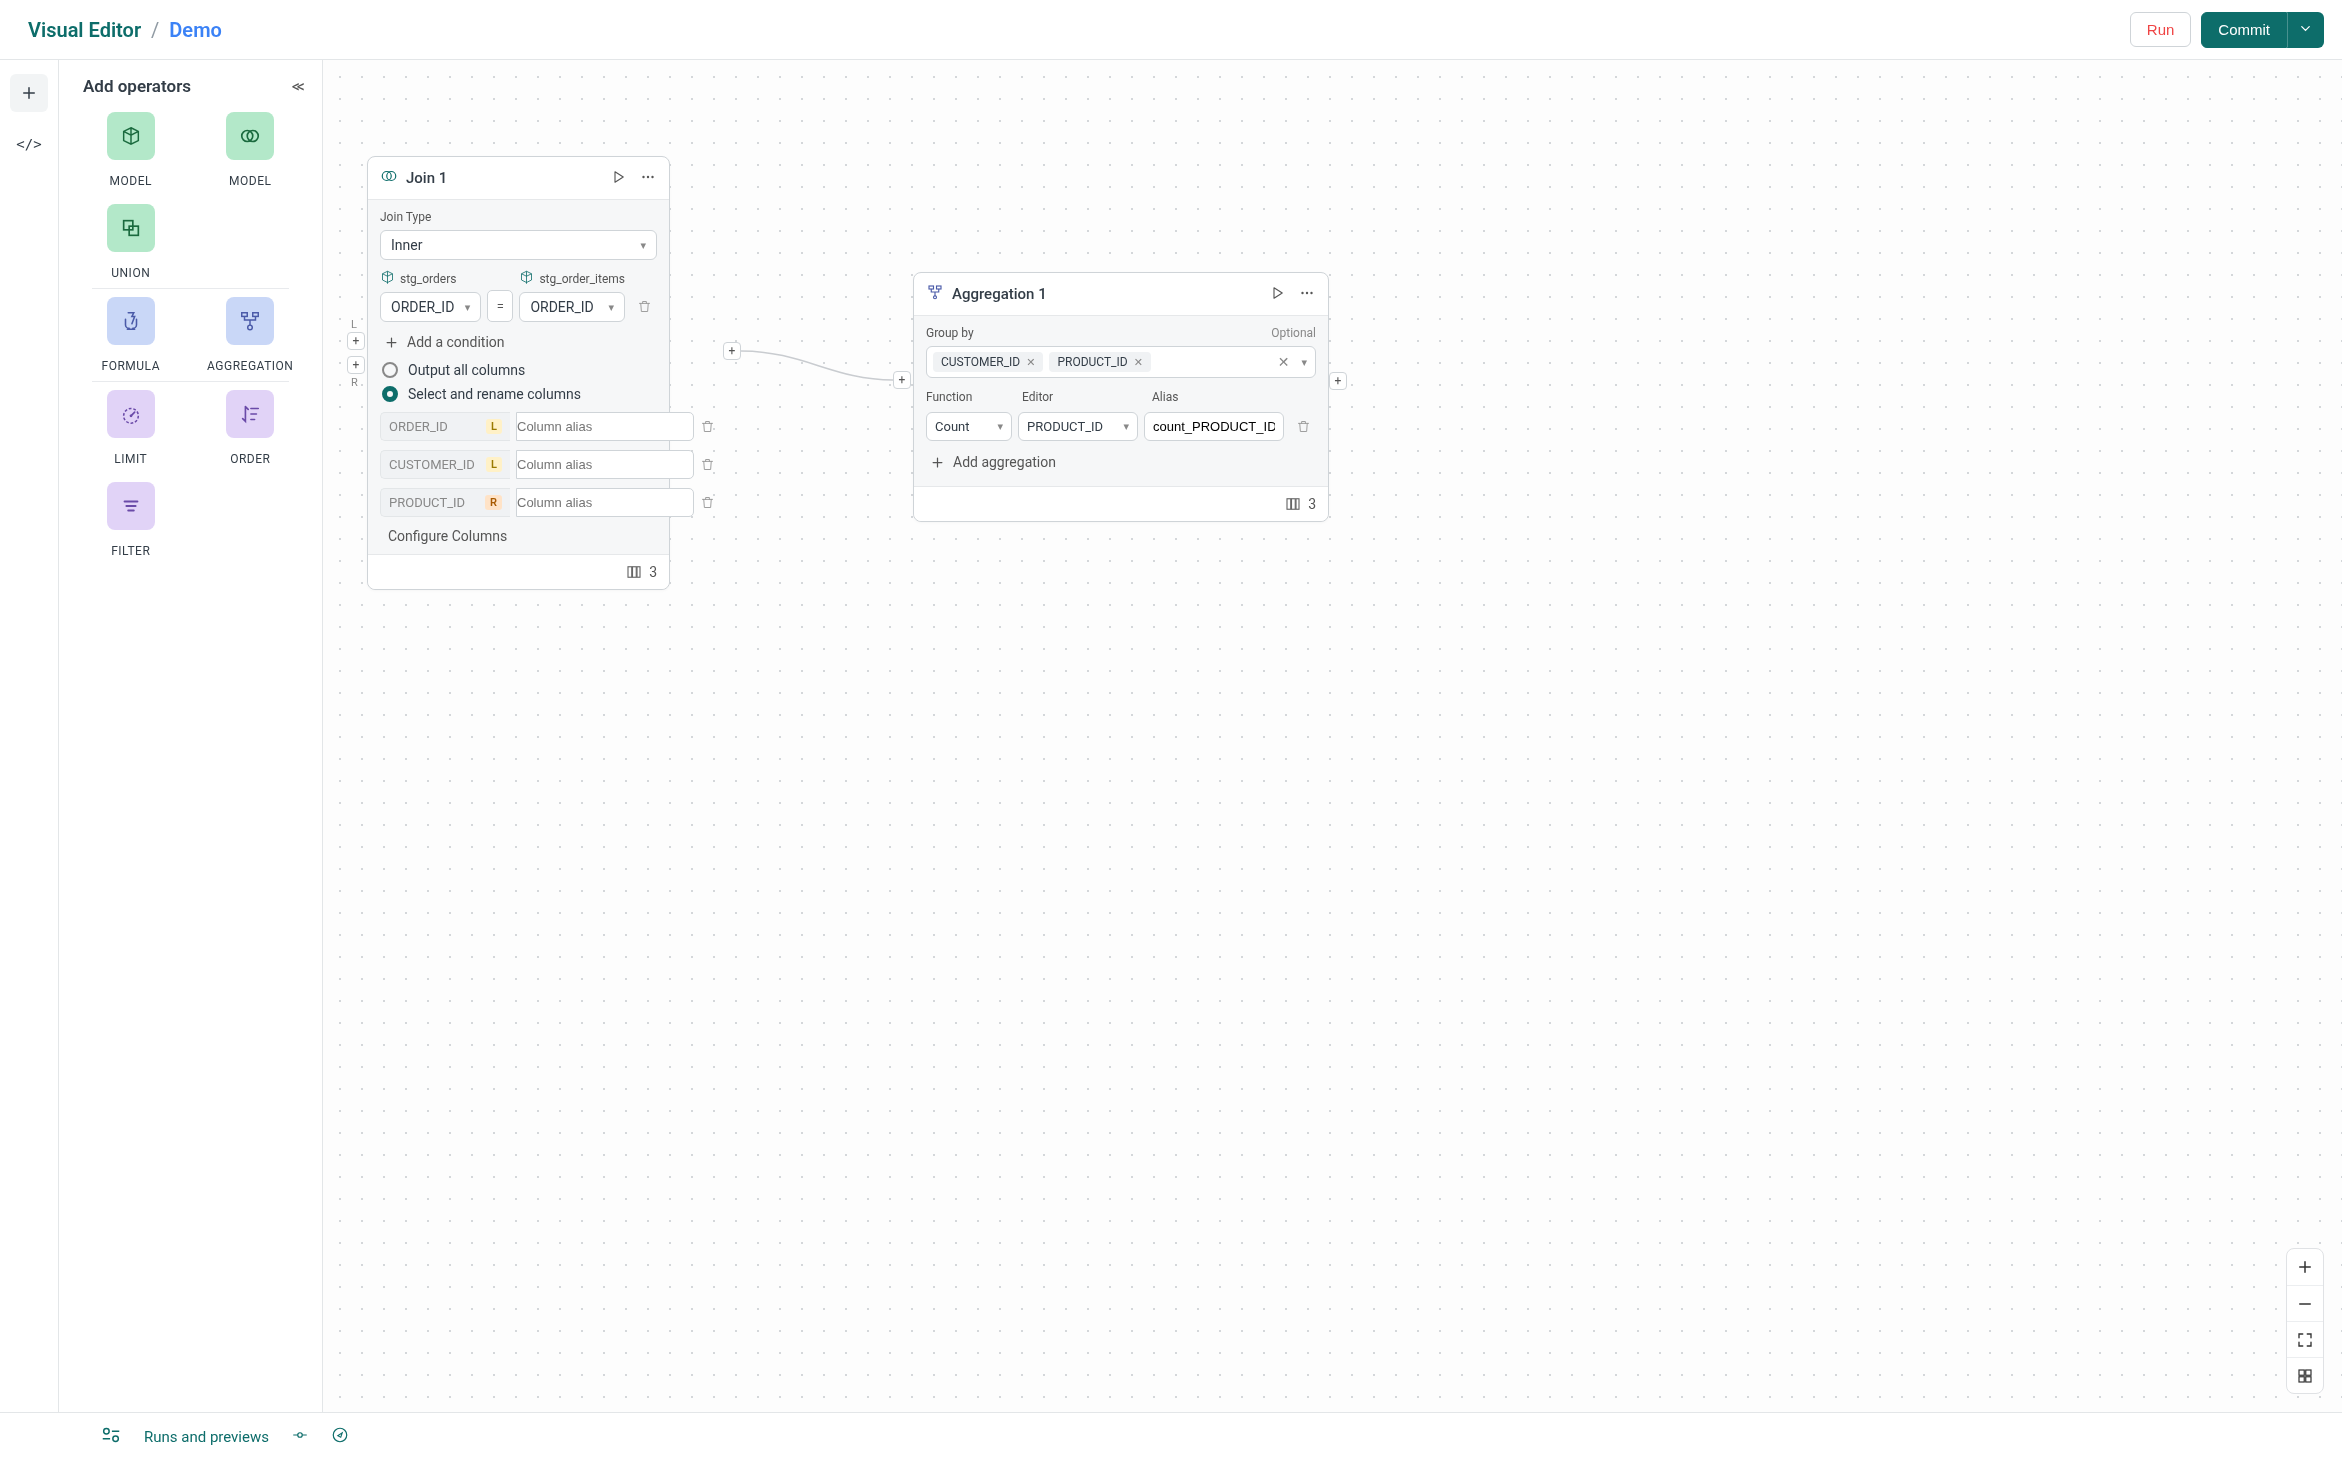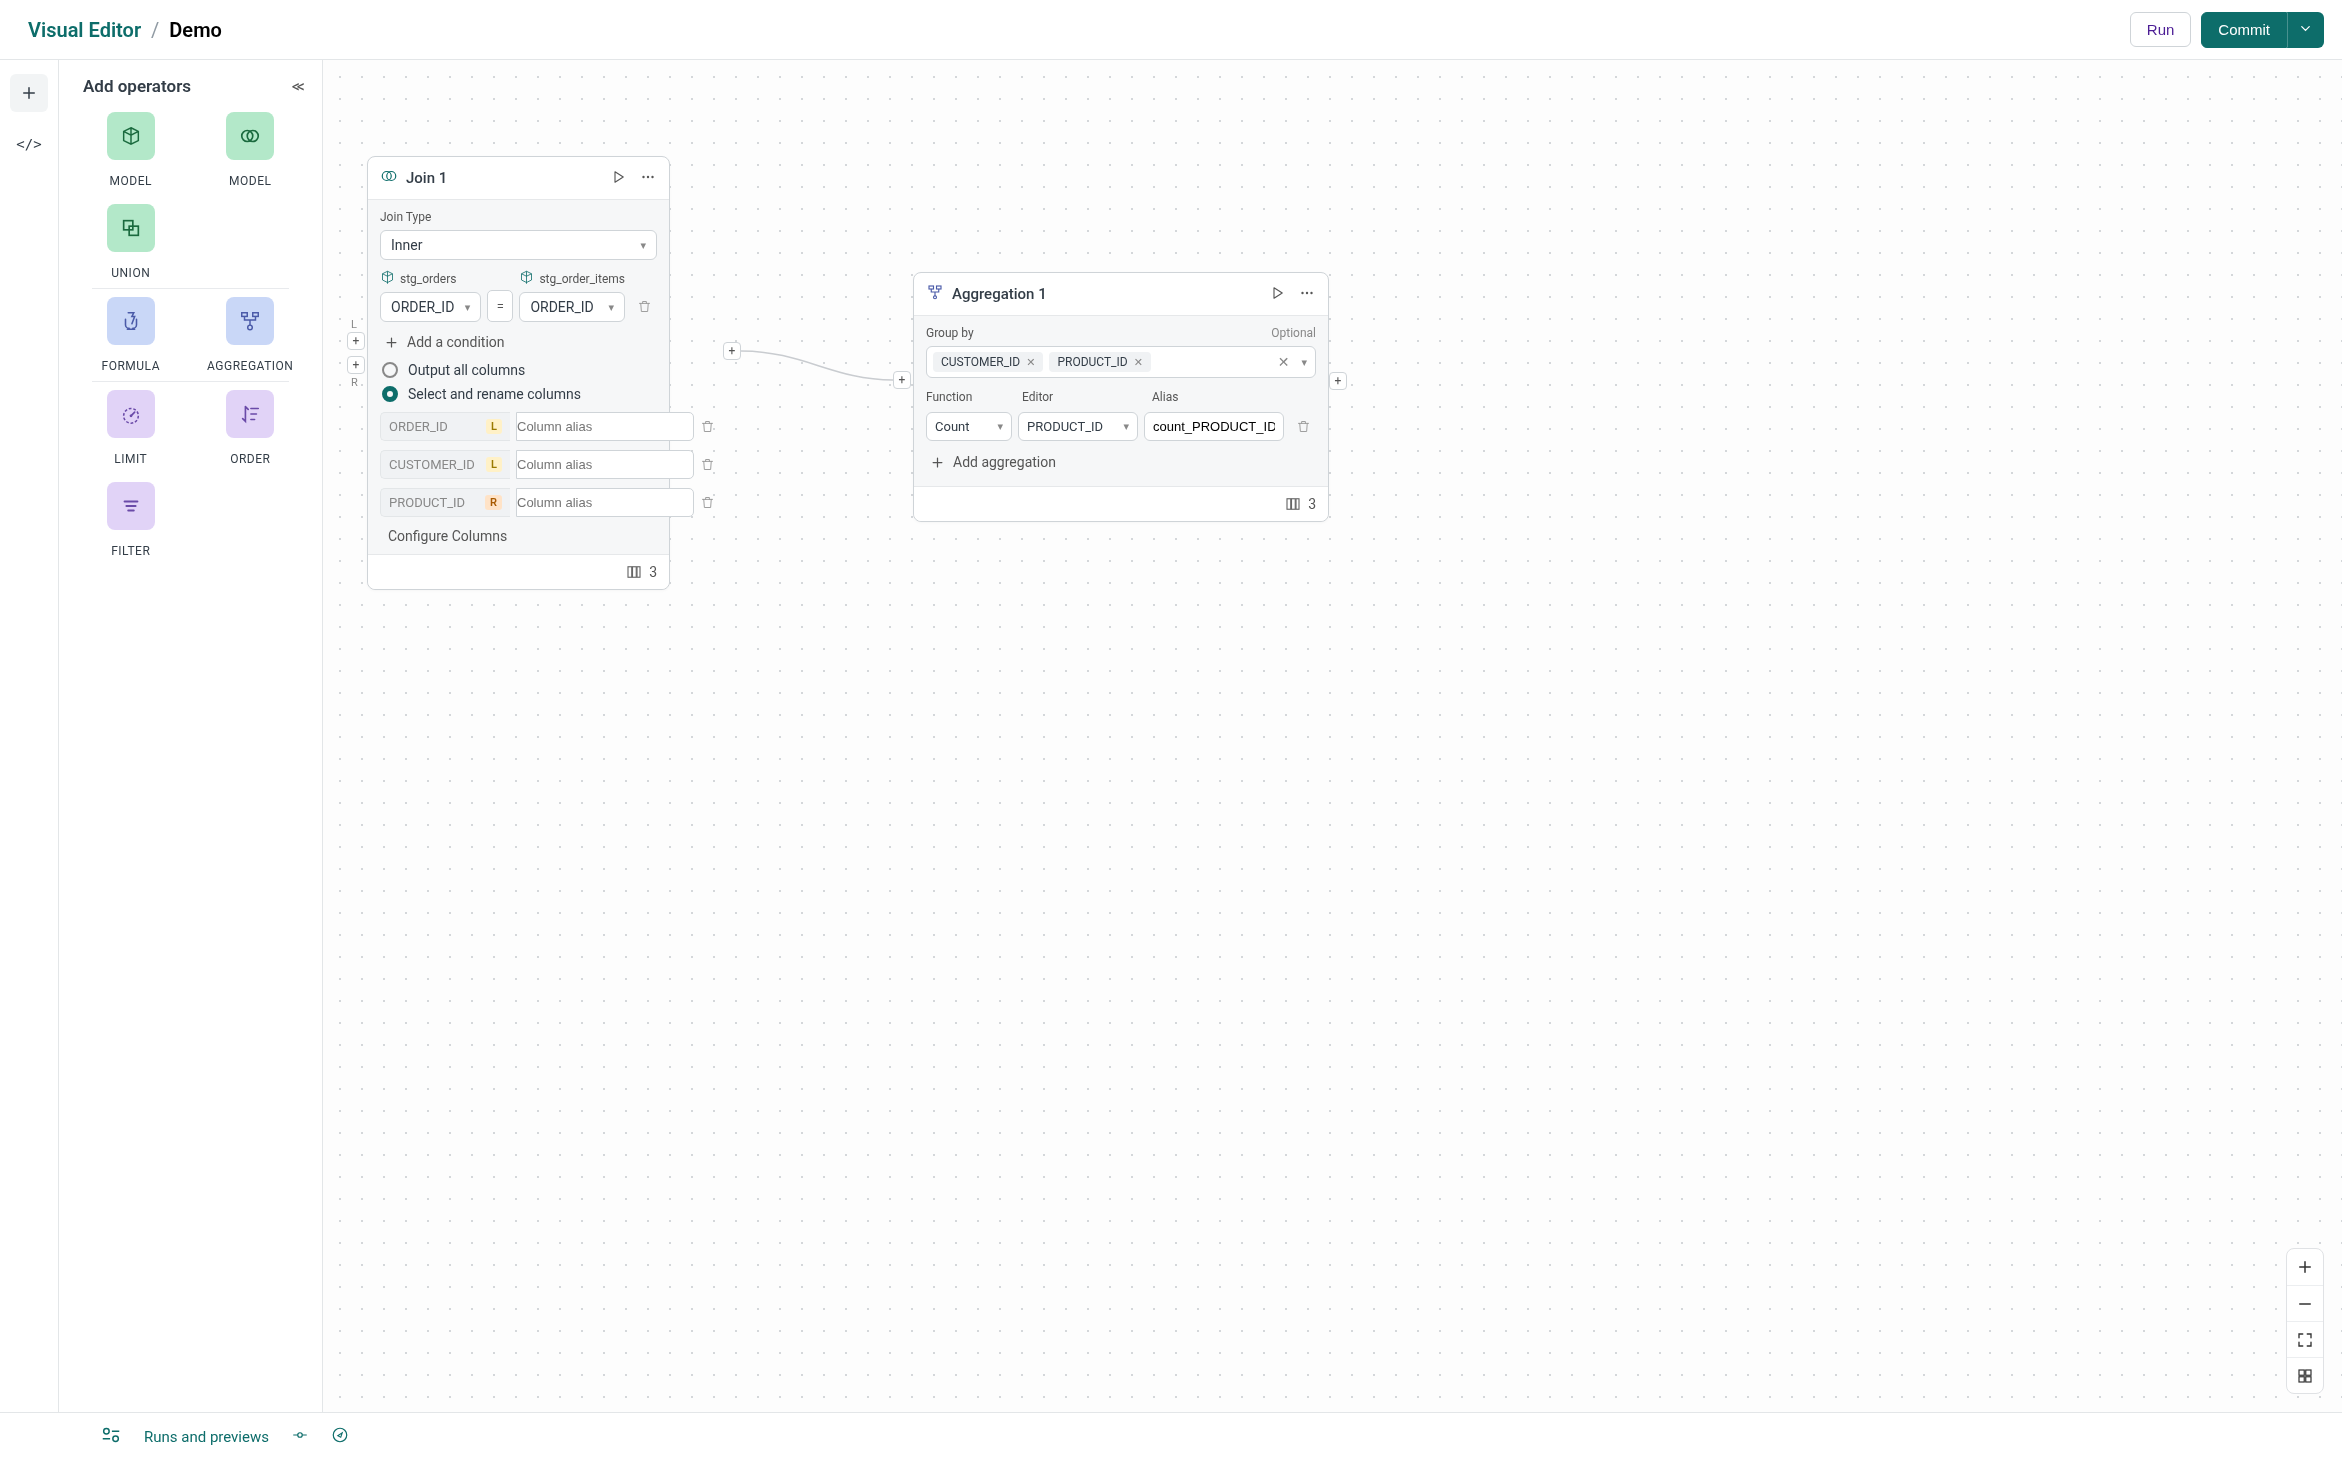--- a/index.html
+++ b/index.html
@@ -4,23 +4,23 @@
 <style>
 * { box-sizing: border-box; margin: 0; padding: 0; }
 body { font-family: -apple-system, BlinkMacSystemFont, "Segoe UI", Roboto, sans-serif; color: #333d47; font-size: 14px; overflow: hidden; }
 .app { display: flex; flex-direction: column; height: 100vh; }
 
 
 .header { display: flex; align-items: center; justify-content: space-between; padding: 8px 18px 8px 28px; border-bottom: 1px solid #e3e6e8; height: 60px; }
 .breadcrumb { display: flex; align-items: center; gap: 10px; font-size: 20px; font-weight: 600; }
 .breadcrumb .ve { color: #0d6d6a; }
 .breadcrumb .sep { color: #909aa3; font-weight: 400; }
-.breadcrumb .page { color: #000000; }
+.breadcrumb .page { color: #3b82f6; }
 .header-actions { display: flex; gap: 10px; align-items: center; }
-.btn { border: 1px solid #cfd4d8; background: #fff; border-radius: 6px; padding: 8px 16px; font-size: 15px; cursor: pointer; color: #4c1d95; }
+.btn { border: 1px solid #cfd4d8; background: #fff; border-radius: 6px; padding: 8px 16px; font-size: 15px; cursor: pointer; color: #ef4444; }
 .btn-primary { background: #0d6d6a; color: #fff; border-color: #0d6d6a; }
 .btn-group { display: flex; }
 .btn-group .btn:first-child { border-top-right-radius: 0; border-bottom-right-radius: 0; }
 .btn-group .btn:last-child { border-top-left-radius: 0; border-bottom-left-radius: 0; border-left: 1px solid rgba(255,255,255,0.25); padding: 8px 10px; }
 
 
 .mainrow { flex: 1; display: flex; min-height: 0; }
 .rail { width: 58px; display: flex; flex-direction: column; align-items: center; padding-top: 14px; gap: 24px; }
 .rail-btn { width: 38px; height: 38px; border-radius: 6px; display: flex; align-items: center; justify-content: center; background: #f2f4f5; cursor: pointer; }
 .rail-code { color: #333d47; font-family: monospace; font-size: 14px; cursor: pointer; }

